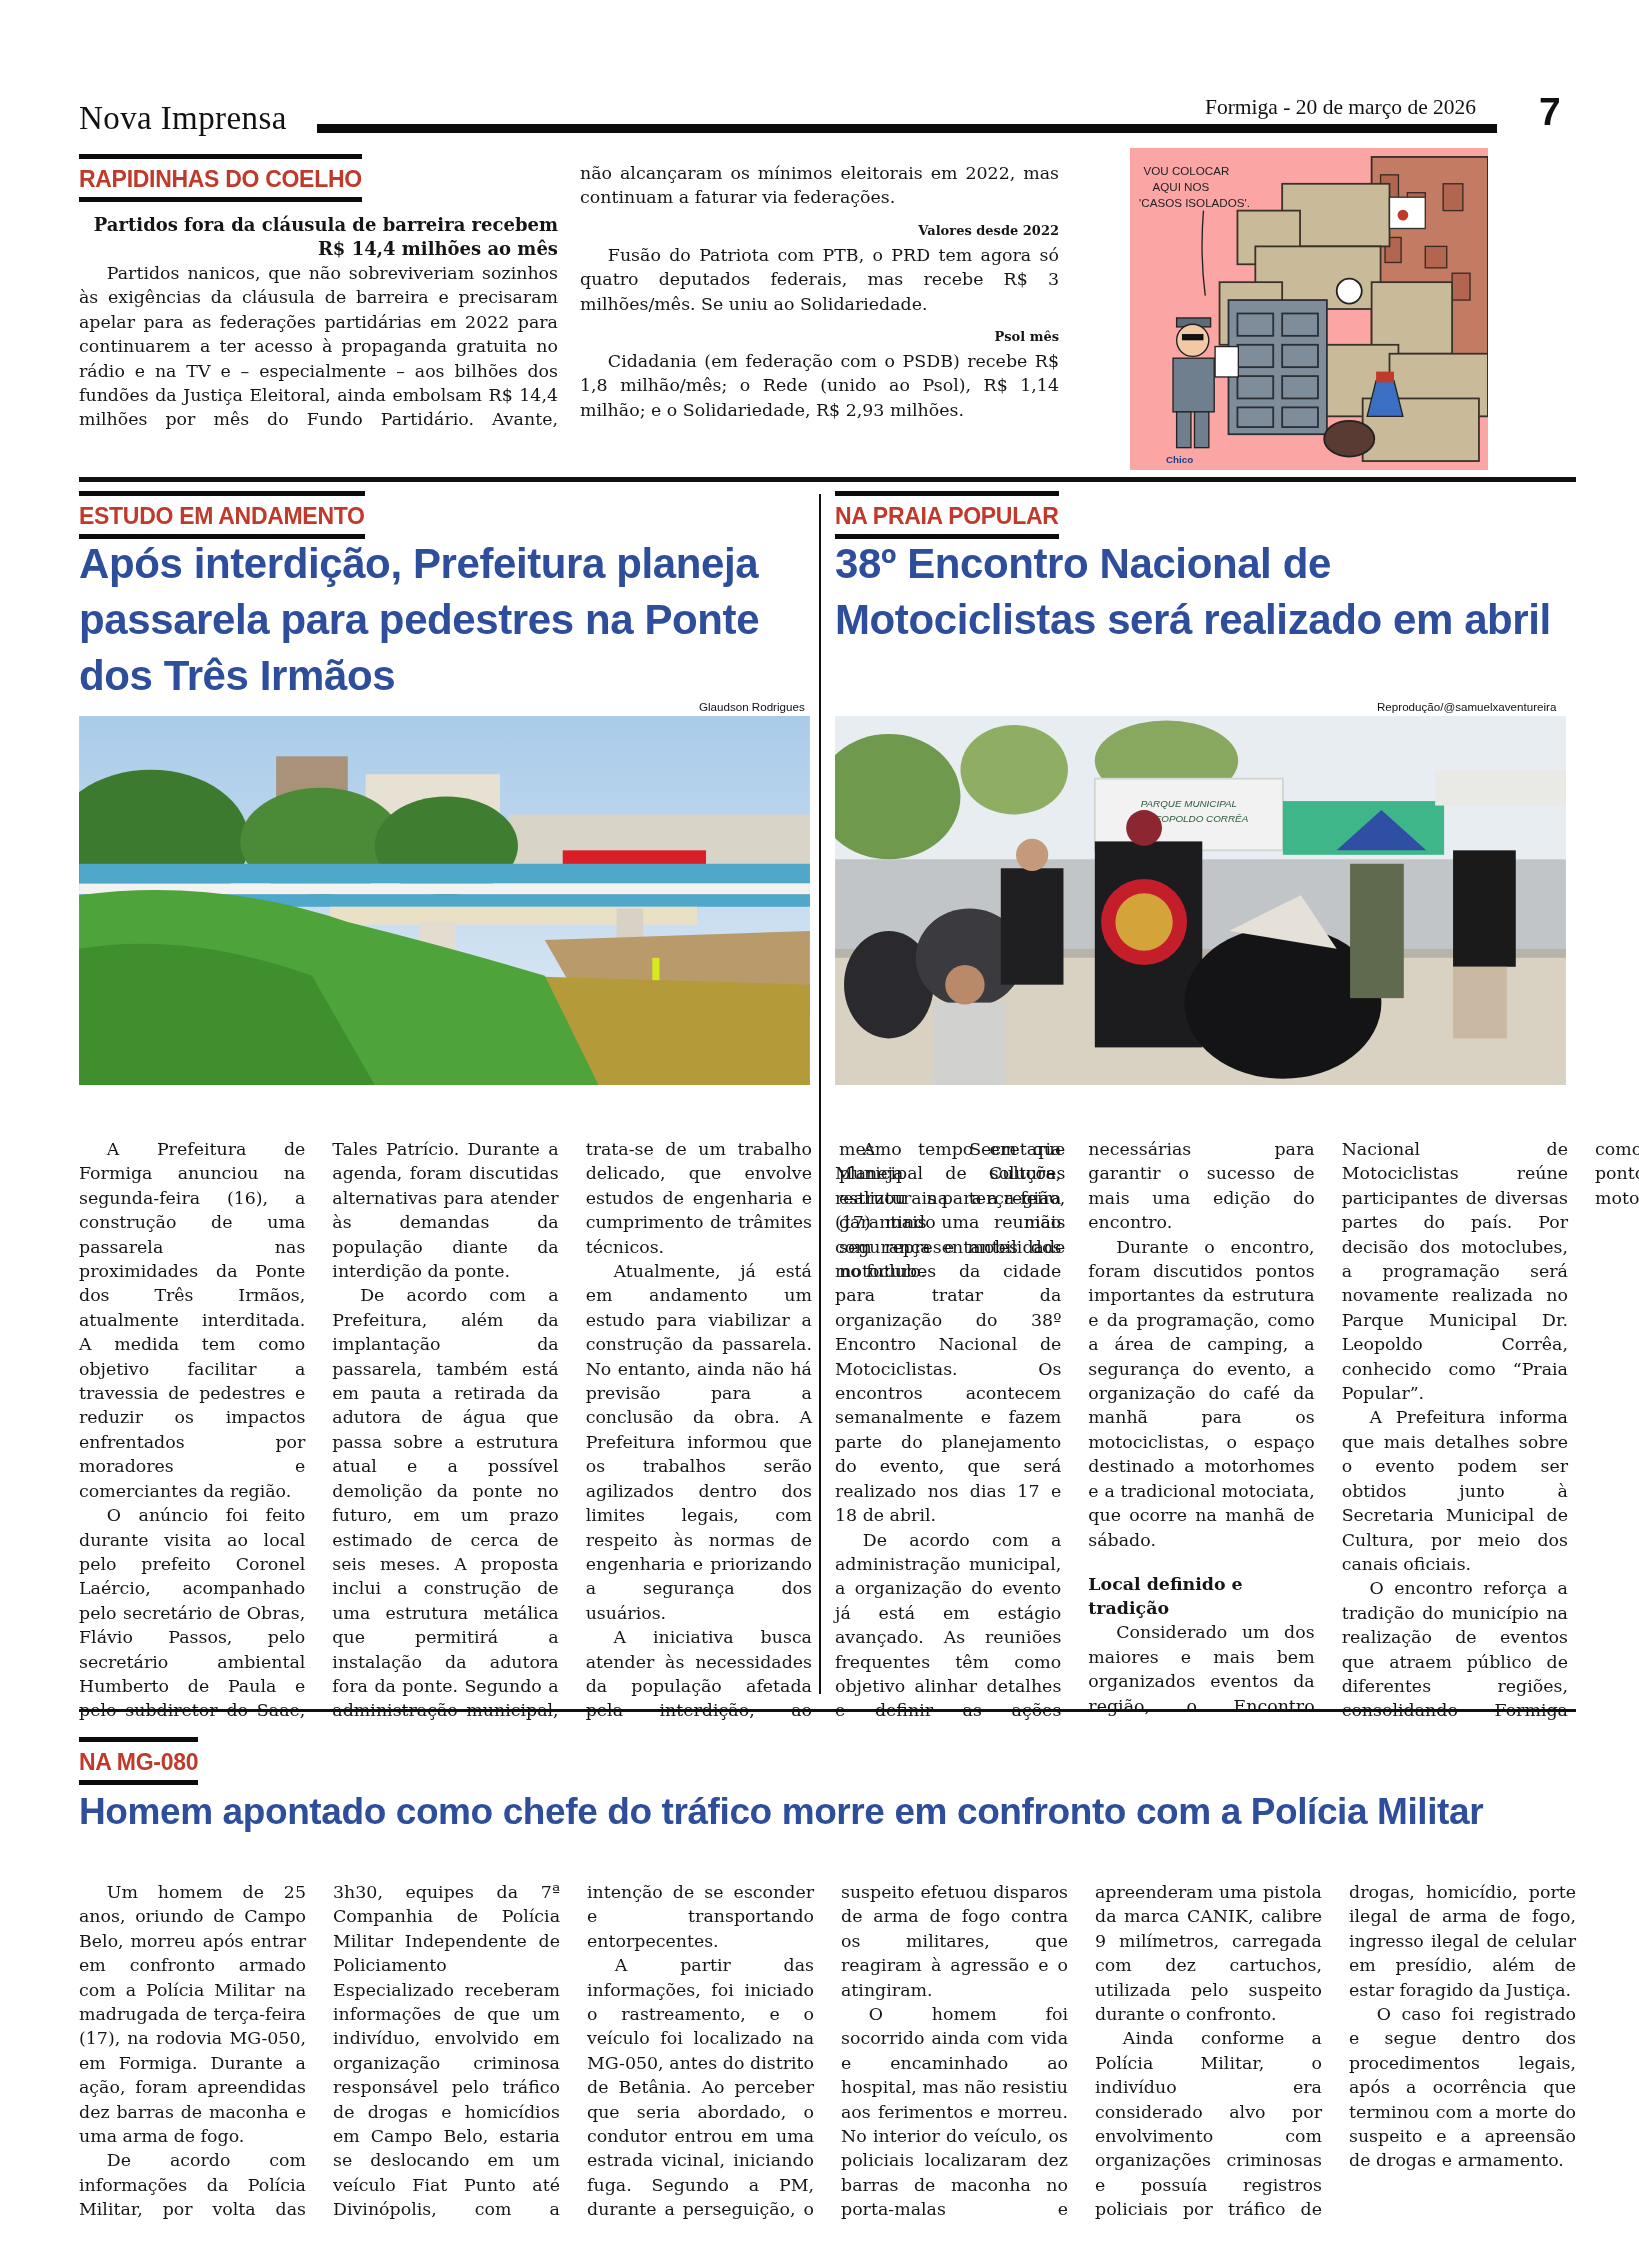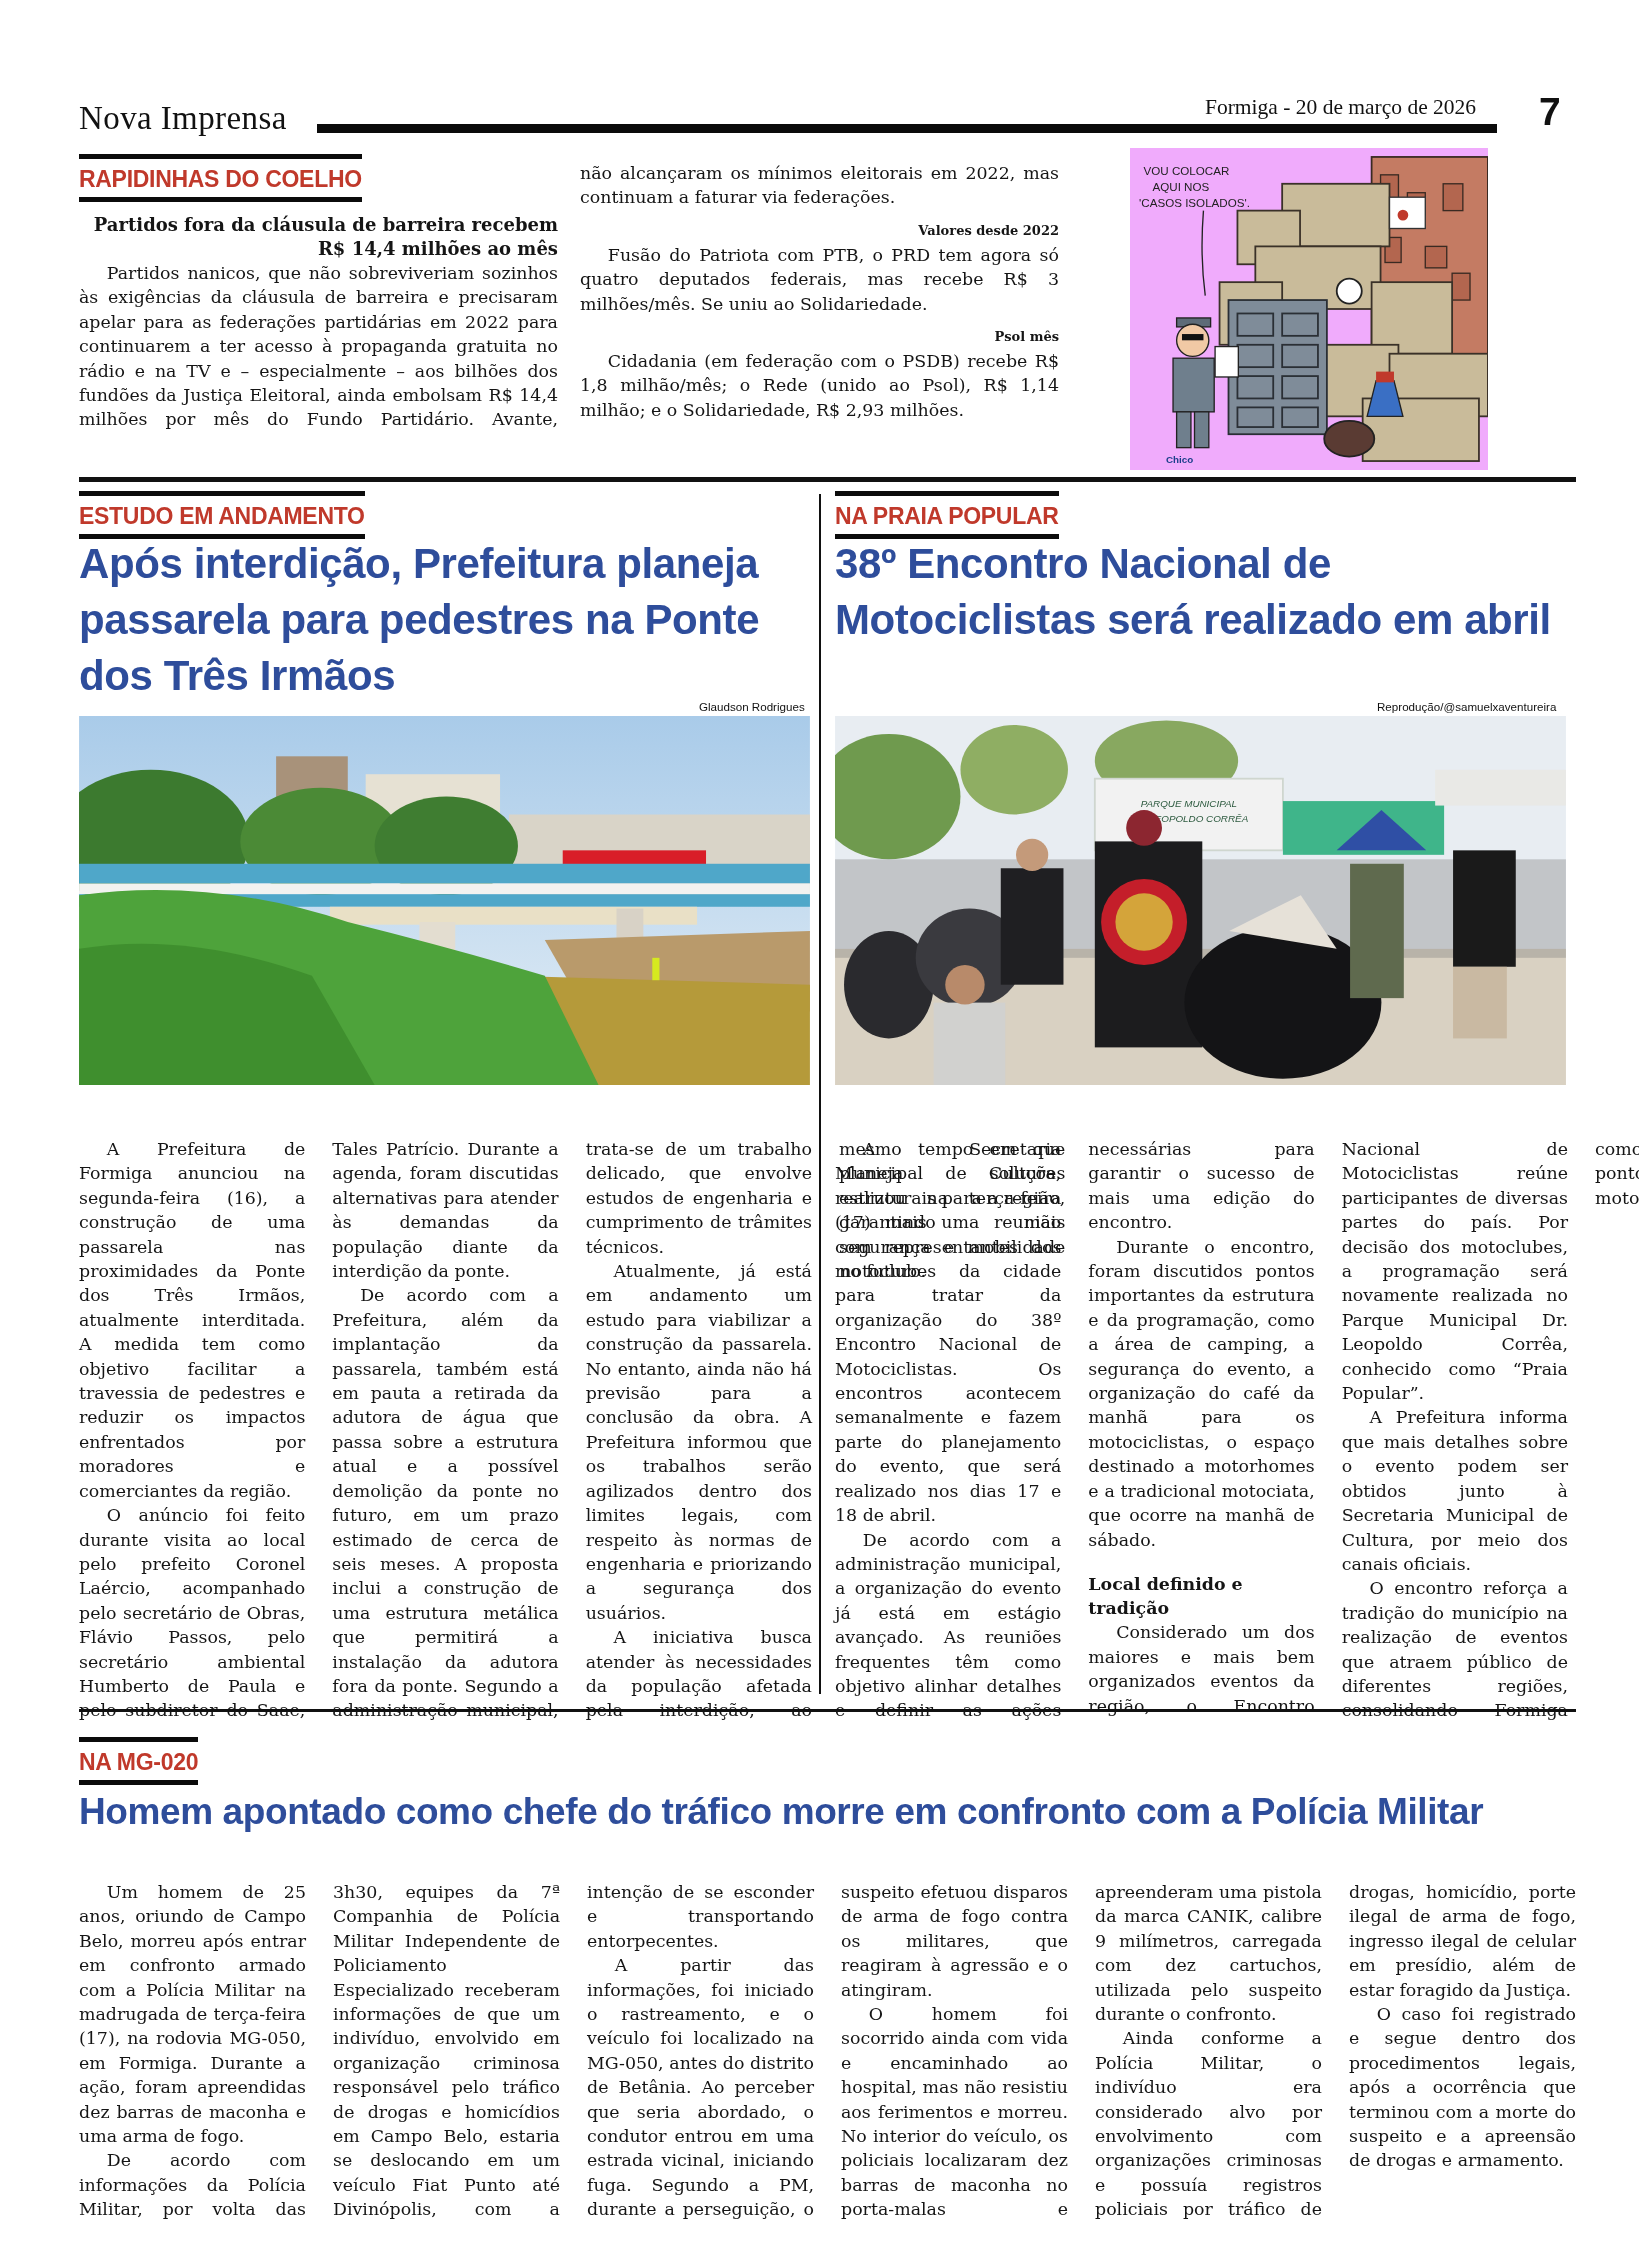--- a/index.html
+++ b/index.html
@@ -59,21 +59,21 @@
 </div>
 
 <div class="col body-text" style="left:580px; top:161px; width:479px;">
   <p class="noindent">não alcançaram os mínimos eleitorais em 2022, mas continuam a faturar via federações.</p>
   <div class="rap-sub">Valores desde 2022</div>
   <p>Fusão do Patriota com PTB, o PRD tem agora só quatro deputados federais, mas recebe R$ 3 milhões/mês. Se uniu ao Solidariedade.</p>
   <div class="rap-sub">Psol mês</div>
   <p>Cidadania (em federação com o PSDB) recebe R$ 1,8 milhão/mês; o Rede (unido ao Psol), R$ 1,14 milhão; e o Solidariedade, R$ 2,93 milhões.</p>
 </div>
 
-<div class="photo" style="left:1130px; top:148px; width:358px; height:322px; background:#f0abfc;">
+<div class="photo" style="left:1130px; top:148px; width:358px; height:322px; background:#fca5a5;">
   <svg width="358" height="322" viewBox="0 0 400 360">
 
     <rect x="270" y="10" width="130" height="260" fill="#c47b63" stroke="#3a2a22" stroke-width="2"></rect>
     <g stroke="#3a2a22" stroke-width="1.5" fill="#b3664f">
       <rect x="280" y="30" width="20" height="30"></rect>
         <rect x="310" y="50" width="20" height="25"></rect>
         <rect x="350" y="40" width="22" height="30"></rect>
       <rect x="285" y="100" width="18" height="28"></rect>
         <rect x="330" y="110" width="24" height="24"></rect>
         <rect x="360" y="140" width="20" height="30"></rect>
@@ -221,21 +221,21 @@
   <div class="subhead">Local definido e tradição</div>
   <p>Considerado um dos maiores e mais bem organizados eventos da região, o Encontro Nacional de Motociclistas reúne participantes de diversas partes do país. Por decisão dos motoclubes, a programação será novamente realizada no Parque Municipal Dr. Leopoldo Corrêa, conhecido como “Praia Popular”.</p>
   <p>A Prefeitura informa que mais detalhes sobre o evento podem ser obtidos junto à Secretaria Municipal de Cultura, por meio dos canais oficiais.</p>
   <p>O encontro reforça a tradição do município na realização de eventos que atraem público de diferentes regiões, consolidando Formiga como um importante ponto de encontro para motociclistas.</p>
 </div>
 
 <div class="hrule" style="left:79px; top:1709px; width:1497px; height:2.7px;"></div>
 
 <div class="kicker" style="left:79px; top:1737px;">
   <div class="bar"></div>
-  <div class="label">NA MG-020</div>
+  <div class="label">NA MG-080</div>
   <div class="bar"></div>
 </div>
 <div class="headline" style="left:79px; top:1788px; width:1522px; font-size:37px; line-height:47px; white-space:nowrap;">Homem apontado como chefe do tráfico morre em confronto com a Polícia Militar</div>
 
 <div class="col body-text cols" style="left:79px; top:1843px; width:1497px; height:349px; column-count:6;">
   <p>Um homem de 25 anos, oriundo de Campo Belo, morreu após entrar em confronto armado com a Polícia Militar na madrugada de terça-feira (17), na rodovia MG-050, em Formiga. Durante a ação, foram apreendidas dez barras de maconha e uma arma de fogo.</p>
   <p>De acordo com informações da Polícia Militar, por volta das 3h30, equipes da 7ª Companhia de Polícia Militar Independente de Policiamento Especializado receberam informações de que um indivíduo, envolvido em organização criminosa responsável pelo tráfico de drogas e homicídios em Campo Belo, estaria se deslocando em um veículo Fiat Punto até Divinópolis, com a intenção de se esconder e transportando entorpecentes.</p>
   <p>A partir das informações, foi iniciado o rastreamento, e o veículo foi localizado na MG-050, antes do distrito de Betânia. Ao perceber que seria abordado, o condutor entrou em uma estrada vicinal, iniciando fuga. Segundo a PM, durante a perseguição, o suspeito efetuou disparos de arma de fogo contra os militares, que reagiram à agressão e o atingiram.</p>
   <p>O homem foi socorrido ainda com vida e encaminhado ao hospital, mas não resistiu aos ferimentos e morreu. No interior do veículo, os policiais localizaram dez barras de maconha no porta-malas e apreenderam uma pistola da marca CANIK, calibre 9 milímetros, carregada com dez cartuchos, utilizada pelo suspeito durante o confronto.</p>
   <p>Ainda conforme a Polícia Militar, o indivíduo era considerado alvo por envolvimento com organizações criminosas e possuía registros policiais por tráfico de drogas, homicídio, porte ilegal de arma de fogo, ingresso ilegal de celular em presídio, além de estar foragido da Justiça.</p>

